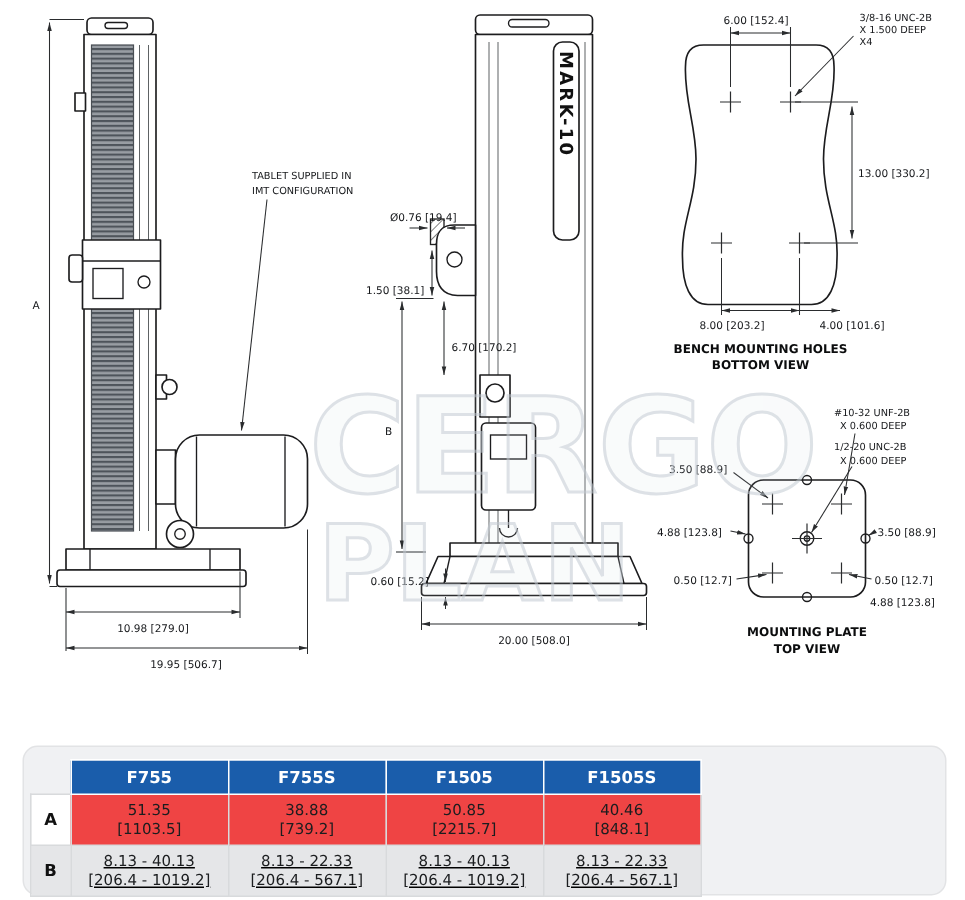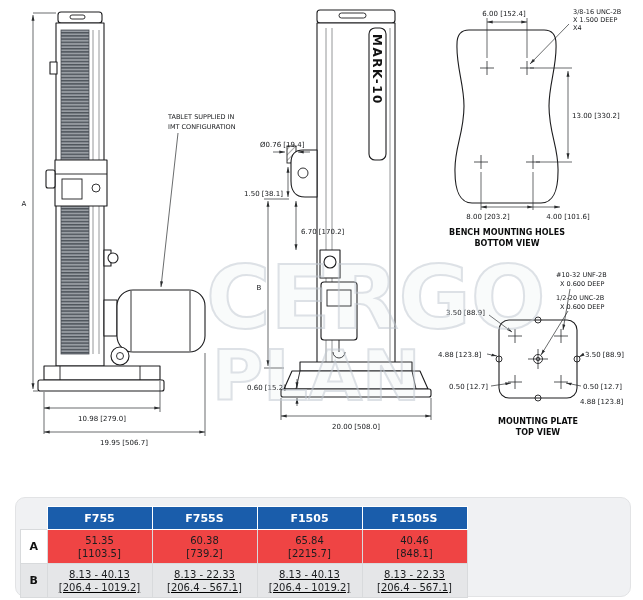--- a/index.html
+++ b/index.html
@@ -242,25 +242,25 @@
         </tr>
       </thead>
       <tbody>
         <tr class="row-a">
           <th class="rowlabel">A</th>
           <td>
             <div class="val">51.35</div>
             <div class="met">[1103.5]</div>
           </td>
           <td>
-            <div class="val">60.38</div>
+            <div class="val">38.88</div>
             <div class="met">[739.2]</div>
           </td>
           <td>
-            <div class="val">65.84</div>
+            <div class="val">50.85</div>
             <div class="met">[2215.7]</div>
           </td>
           <td>
             <div class="val">40.46</div>
             <div class="met">[848.1]</div>
           </td>
         </tr>
         <tr class="row-b">
           <th class="rowlabel">B</th>
           <td>

